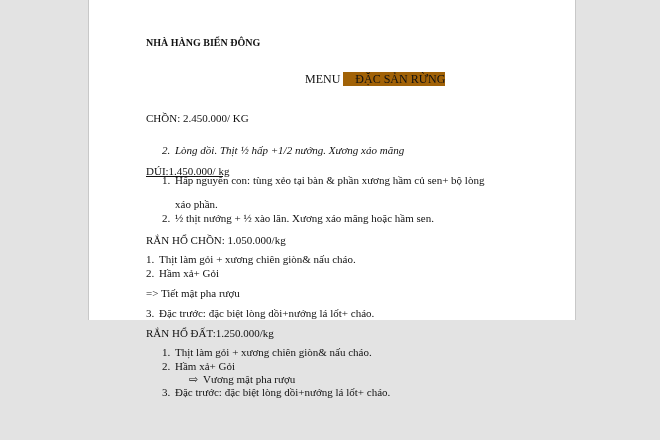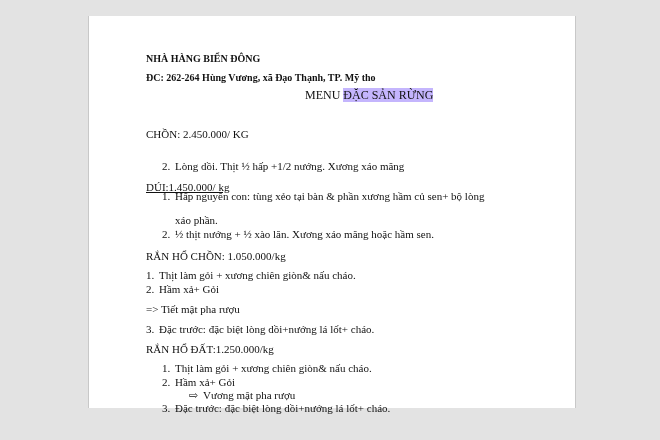--- a/index.html
+++ b/index.html
@@ -4,43 +4,42 @@
   <style>
     html, body { margin: 0; padding: 0; }
     body {
       width: 660px; height: 440px; overflow: hidden;
       background: #e3e3e3;
       font-family: "Liberation Serif", "DejaVu Serif", serif;
       color: #111;
       position: relative;
     }
     .page {
-      position: absolute; left: 88px; top: 16px; width: 486px; height: 392px;
+      position: absolute; left: 88px; top: 0; width: 486px; height: 320px;
       background: #ffffff;
       border-left: 1px solid #c8c8c8;
       border-right: 1px solid #c8c8c8;
     }
     .line { position: absolute; white-space: nowrap; font-size: 11px; line-height: 13px; }
     .bold { font-weight: bold; }
-    .hl { background: #c4b5fd; }
+    .hl { background: #a16207; padding-left: 12px; }
     .title { font-size: 12px; }
     .num { display: inline-block; width: 13px; }
     .arrow { display: inline-block; width: 14px; }
   </style>
 </head>
 <body>
 
 <div class="page">
   <div class="line bold" style="left:57px;top:36px;font-size:10px;">NHÀ HÀNG BIỂN ĐÔNG</div>
-  <div class="line bold" style="left:57px;top:55px;font-size:10px;">ĐC: 262-264 Hùng Vương, xã Đạo Thạnh, TP. Mỹ tho</div>
   <div class="line title" style="left:216px;top:73px;"><span>MENU </span><span class="hl">ĐẶC SẢN RỪNG</span></div>
 
   <div class="line" style="left:57px;top:112px;">CHỒN: 2.450.000/ KG</div>
   <div class="line" style="left:73px;top:130px;margin-top:44px;"><span class="num">1.</span><span>Hấp nguyên con: tùng xẻo tại bàn &amp; phần xương hầm củ sen+ bộ lòng</span></div>
-  <div class="line" style="left:73px;top:144px;"><span class="num">2.</span><span>Lòng dồi. Thịt ½ hấp +1/2 nướng. Xương xáo măng</span></div>
+  <div class="line" style="left:73px;top:144px;font-style:italic;"><span class="num">2.</span><span>Lòng dồi. Thịt ½ hấp +1/2 nướng. Xương xáo măng</span></div>
 
   <div class="line" style="left:57px;top:165px;text-decoration:underline;">DÚI:1.450.000/ kg</div>
   <div class="line" style="left:86px;top:198px;">xáo phần.</div>
   <div class="line" style="left:73px;top:212px;"><span class="num">2.</span><span>½ thịt nướng + ½ xào lăn. Xương xáo măng hoặc hầm sen.</span></div>
 
   <div class="line" style="left:57px;top:234px;">RẮN HỔ CHỒN: 1.050.000/kg</div>
   <div class="line" style="left:57px;top:253px;"><span class="num">1.</span><span>Thịt làm gỏi + xương chiên giòn&amp; nấu cháo.</span></div>
   <div class="line" style="left:57px;top:267px;"><span class="num">2.</span><span>Hầm xả+ Gỏi</span></div>
   <div class="line" style="left:57px;top:287px;">=&gt; Tiết mật pha rượu</div>
   <div class="line" style="left:57px;top:307px;"><span class="num">3.</span><span>Đặc trước: đặc biệt lòng dồi+nướng lá lốt+ cháo.</span></div>

